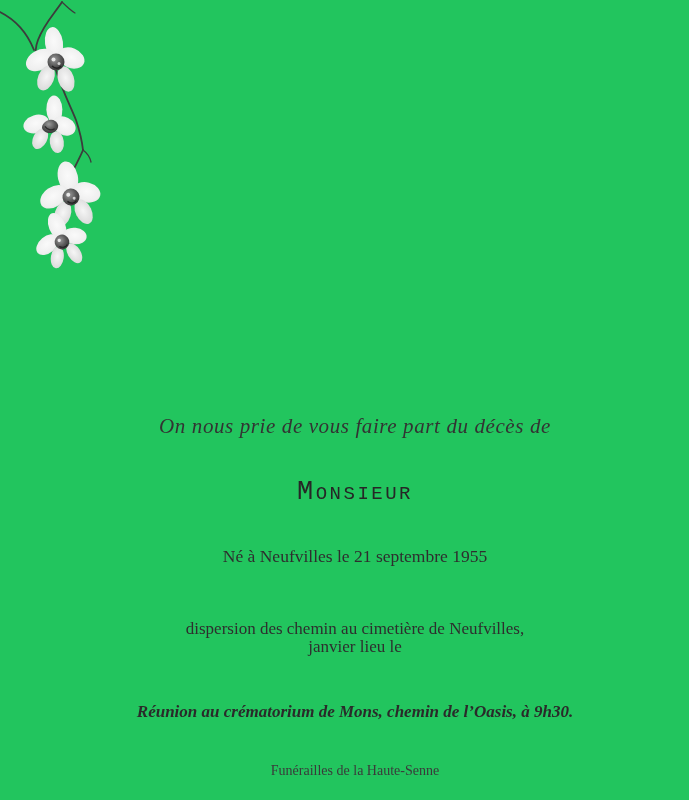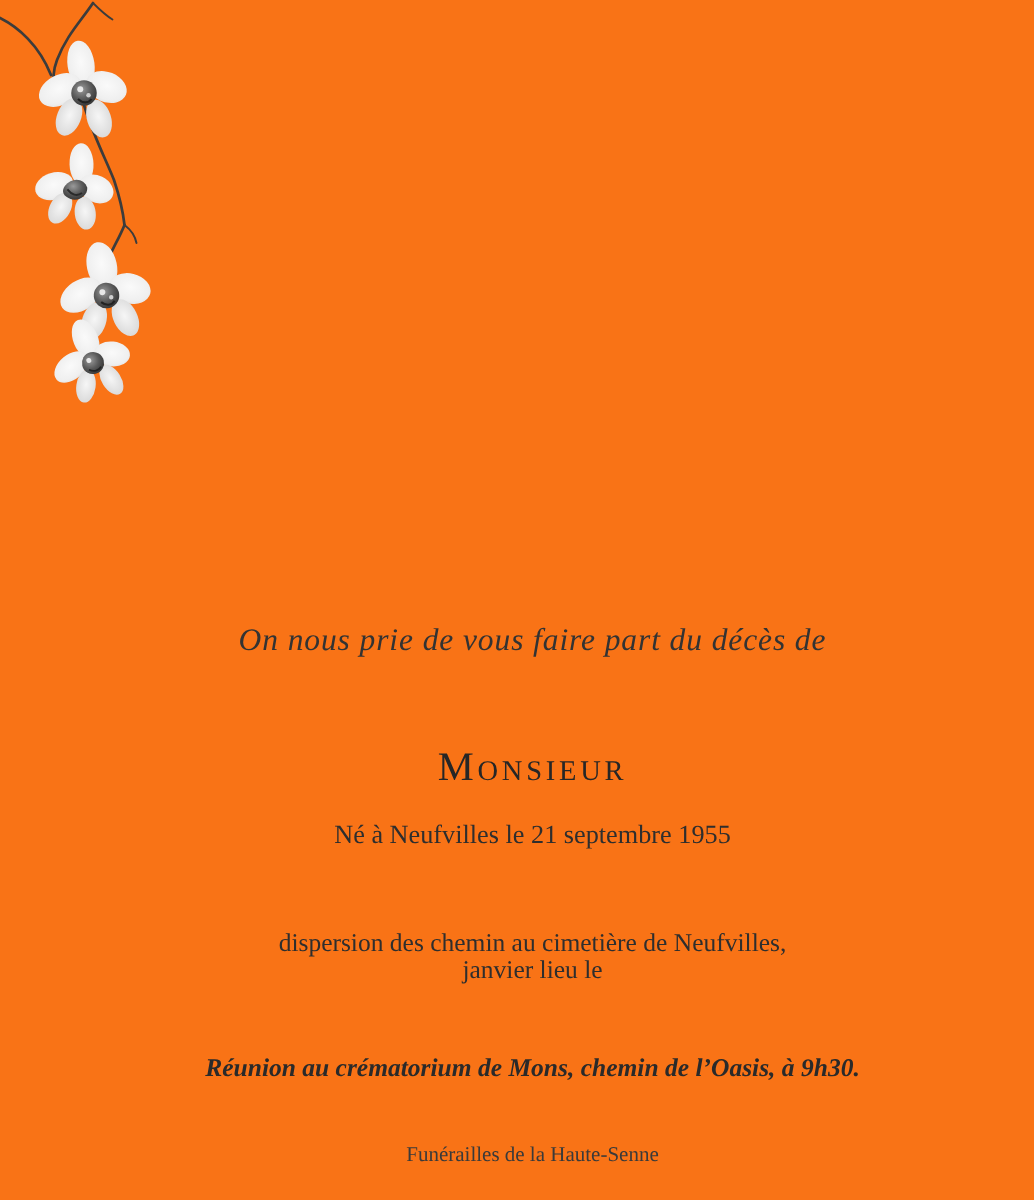--- a/index.html
+++ b/index.html
@@ -4,21 +4,21 @@
 <style>
   html, body {
     margin: 0;
     padding: 0;
     background: #ffffff;
   }
   .page {
     position: relative;
     width: 689px;
     height: 800px;
-    background: #f97316;
+    background: #22c55e;
     overflow: hidden;
     font-family: "Liberation Serif", "DejaVu Serif", serif;
     color: #2e2e2e;
   }
   .orchid {
     position: absolute;
     top: 0;
     left: 0;
   }
   .textstack {
@@ -37,25 +37,26 @@
     white-space: nowrap;
   }
   .intro {
     top: 414px;
     font-size: 21px;
     font-style: italic;
     letter-spacing: 0.6px;
     color: #333333;
   }
   .title-line {
-    top: 496px;
+    top: 477px;
     font-size: 27px;
     font-variant: small-caps;
     letter-spacing: 2.5px;
     color: #262626;
+    font-family: Liberation Mono, monospace;
   }
   .name-line {
     top: 504px;
     font-size: 31px;
     font-variant: small-caps;
     letter-spacing: 1.5px;
     color: #222222;
   }
   .birth-line { top: 546px; font-size: 17.5px; }
   .death-line { top: 564px; font-size: 17.5px; }

